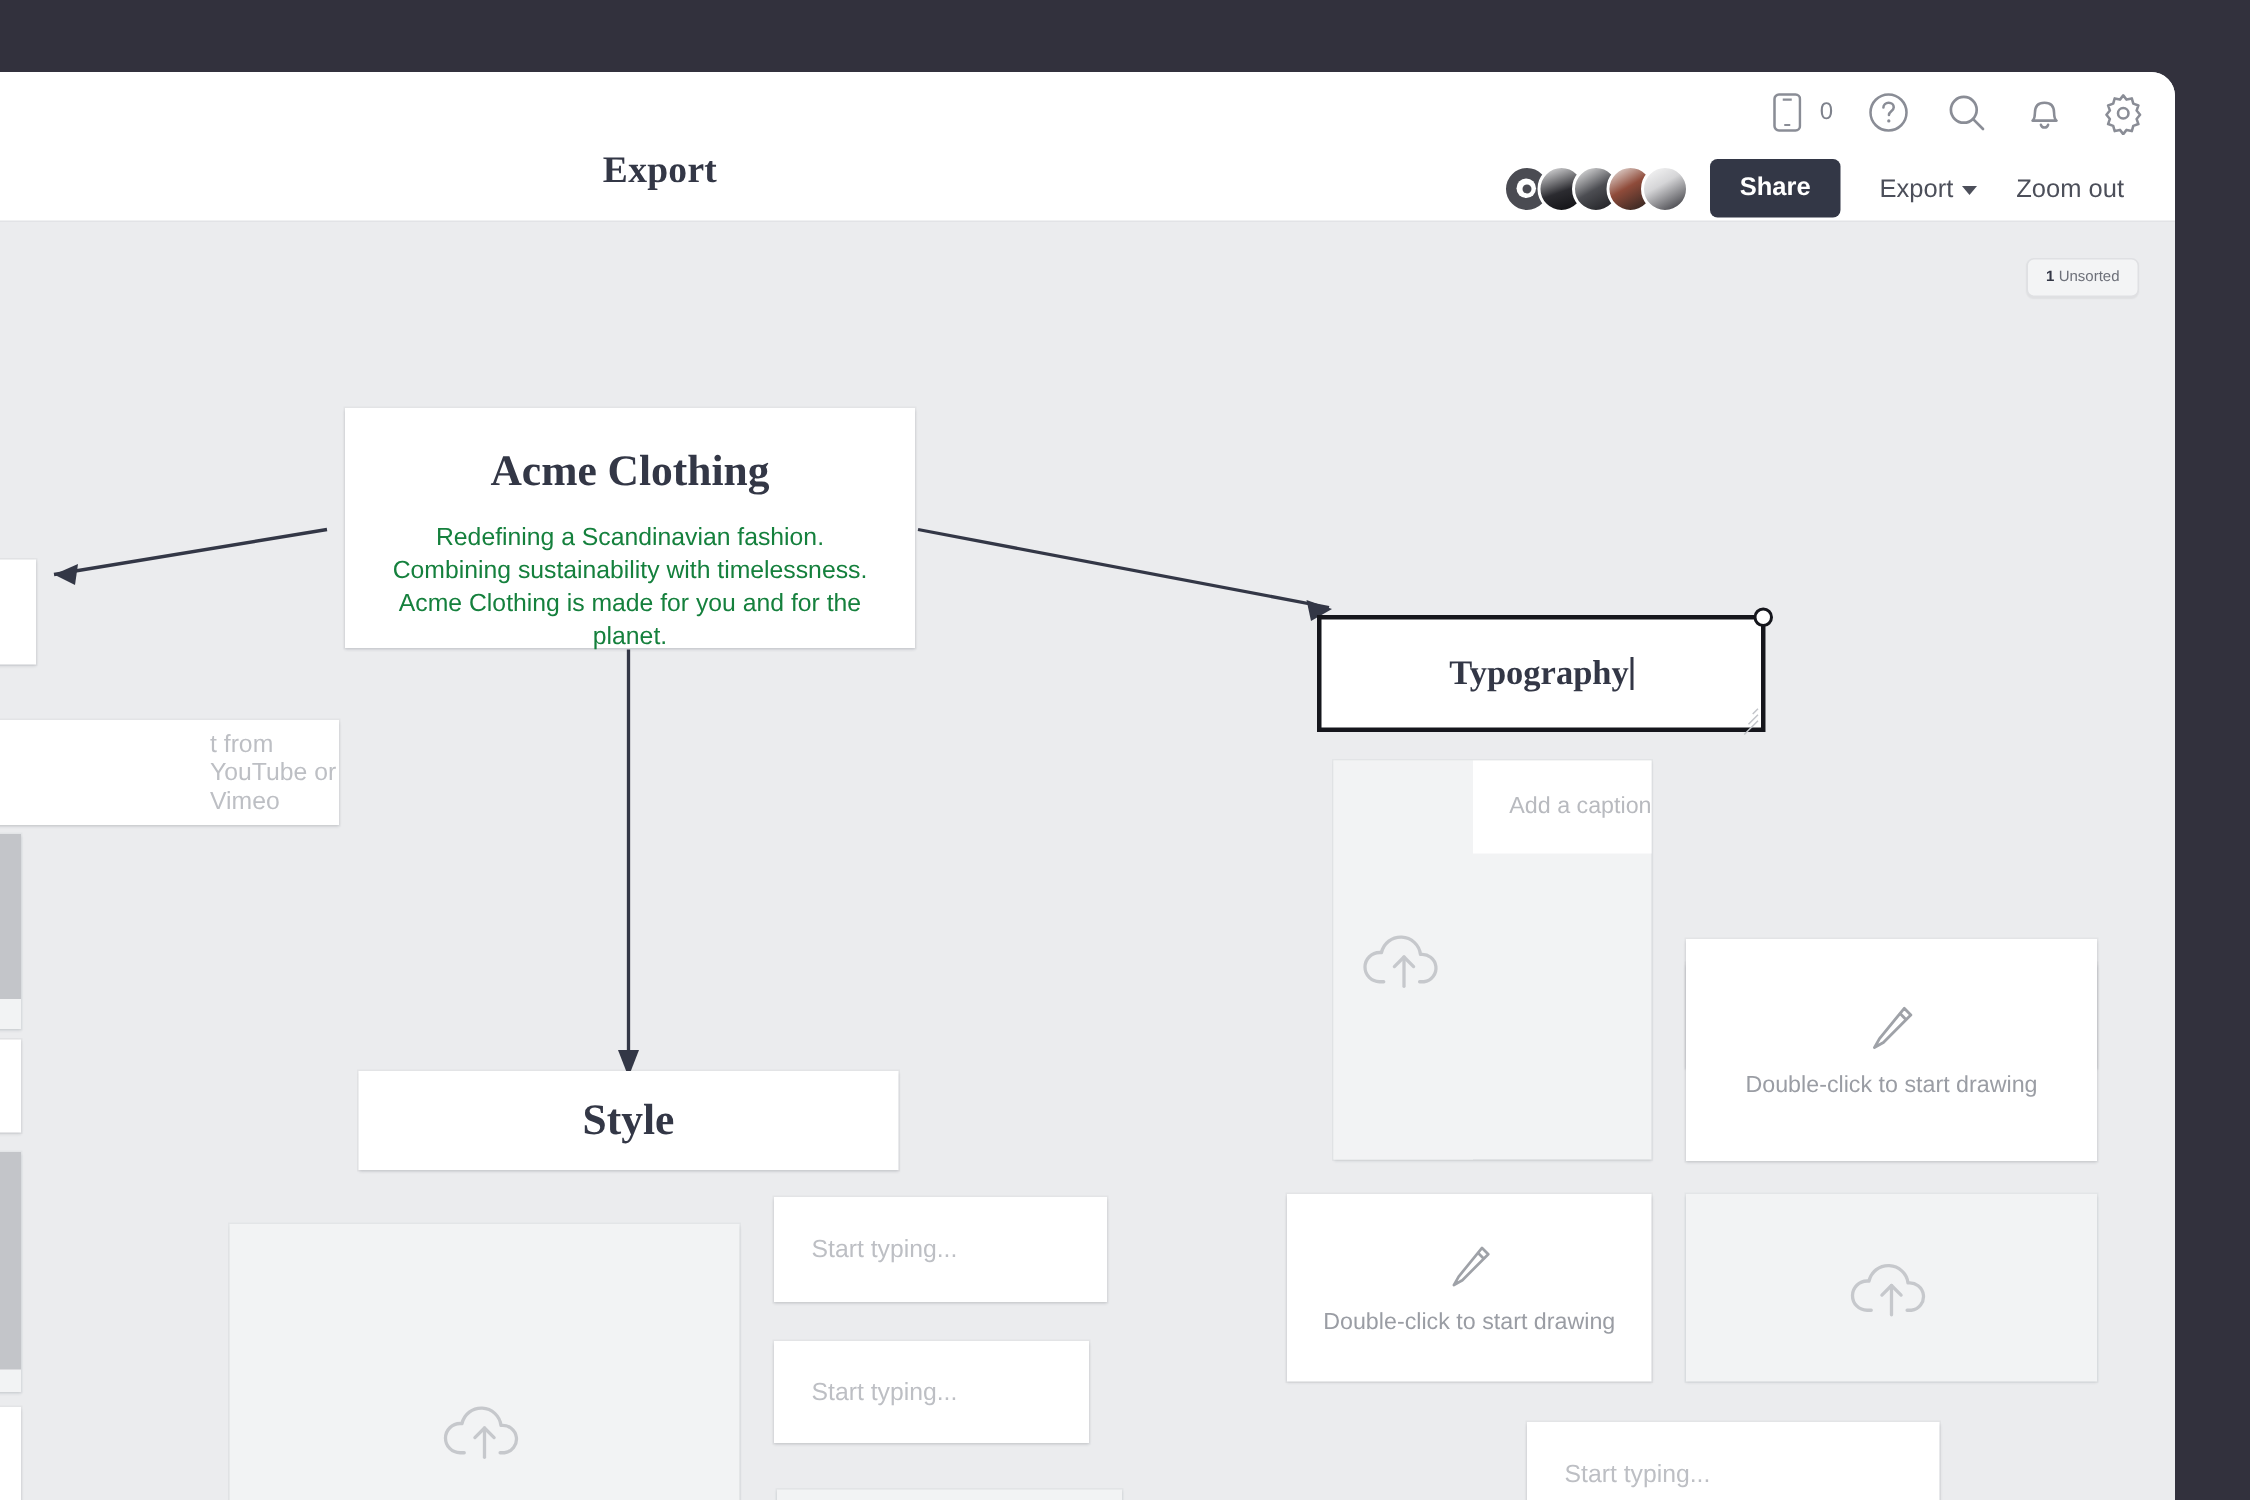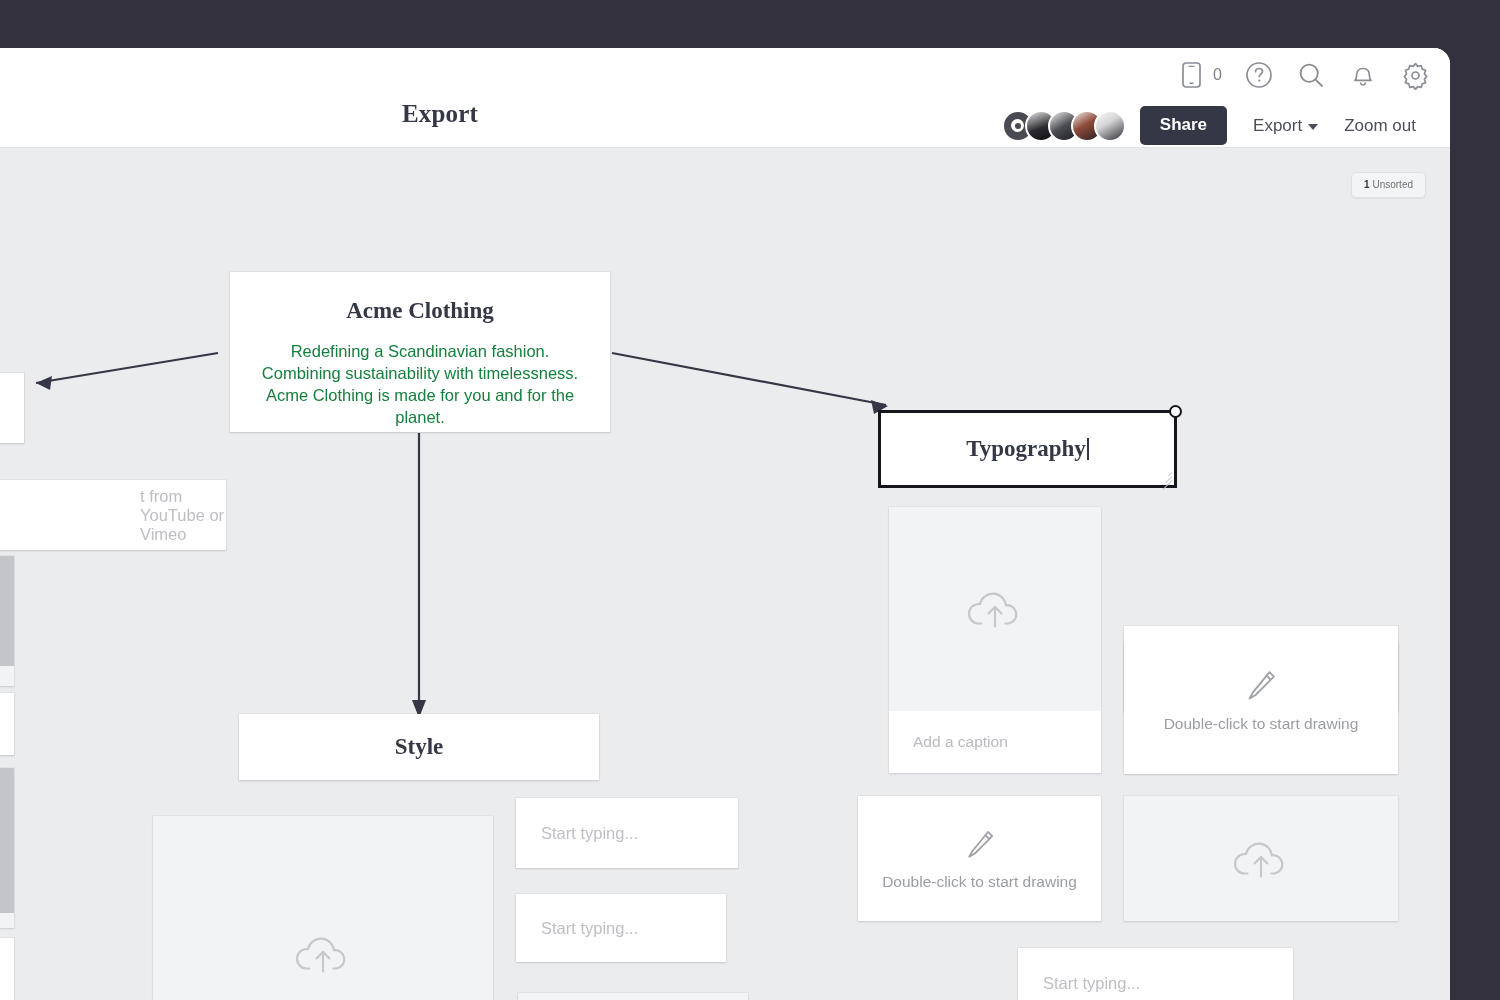--- a/index.html
+++ b/index.html
@@ -78,21 +78,21 @@
   .unsorted-pill b { color: #333746; font-weight: 700; }
 
   
   .card {
     position: absolute; background: #fff;
     box-shadow: 0 1px 2px rgba(40,44,60,.16), 0 0 0 1px rgba(40,44,60,.04);
   }
   .node-card { display: flex; flex-direction: column; align-items: center; }
   .node-title {
     font-family: "Liberation Serif", serif; font-weight: 700;
-    font-size: 23px; color: #333746; text-align: center;
+    font-size: 29px; color: #333746; text-align: center;
   }
   .node-body {
     font-size: 16.5px; line-height: 22px; color: #15803d;
     text-align: center; padding: 0 24px;
   }
 
   
   .selected-node {
     position: absolute; background: #fff; border: 3px solid #15161c;
     display: flex; align-items: center; justify-content: center;
@@ -100,21 +100,21 @@
   .selected-node .node-title { font-size: 23px; }
   .caret-bar { display:inline-block; width:2px; height:22px; background:#333746; margin-left:1px; vertical-align:-4px; }
   .sel-handle { position: absolute; width: 13px; height: 13px; border-radius: 50%; background: #fff; border: 2px solid #15161c; right: -8px; top: -8px; }
   .sel-resize { position: absolute; right: 2px; bottom: 2px; width: 16px; height: 16px; }
   .sel-resize i { position:absolute; right:0; background:#c3c5ca; height:1px; transform-origin: right center; }
   .sel-resize i:nth-child(1){ width:13px; bottom:2px; transform: rotate(-45deg); }
   .sel-resize i:nth-child(2){ width:9px; bottom:2px; transform: rotate(-45deg) translateX(0); right:0; bottom:6px;}
   .sel-resize i:nth-child(3){ width:5px; bottom:10px; transform: rotate(-45deg); }
 
   
-  .media-card { position: absolute; background: #f2f3f4; box-shadow: 0 1px 2px rgba(40,44,60,.13), 0 0 0 1px rgba(40,44,60,.035); display:flex; flex-direction:column; }
+  .media-card { position: absolute; background: #f2f3f4; box-shadow: 0 1px 2px rgba(40,44,60,.13), 0 0 0 1px rgba(40,44,60,.035); display:flex; flex-direction:row; }
   .media-pane { flex: 1 1 auto; display: flex; align-items: center; justify-content: center; background: #f2f3f4; }
   .media-caption { height: 62px; background: #fff; display: flex; align-items: center; padding-left: 24px; font-size: 15.5px; color: #b8babf; }
 
   .draw-card { position: absolute; background: #fff; box-shadow: 0 1px 2px rgba(40,44,60,.15), 0 0 0 1px rgba(40,44,60,.04);
     display: flex; flex-direction: column; align-items: center; justify-content: center; gap: 10px; }
   .draw-label { font-size: 15.5px; color: #9a9da4; }
 
   .text-card { position: absolute; background: #fff; box-shadow: 0 1px 2px rgba(40,44,60,.15), 0 0 0 1px rgba(40,44,60,.04);
     display: flex; align-items: center; padding-left: 25px; font-size: 16.5px; color: #bdbfc4; }
 

